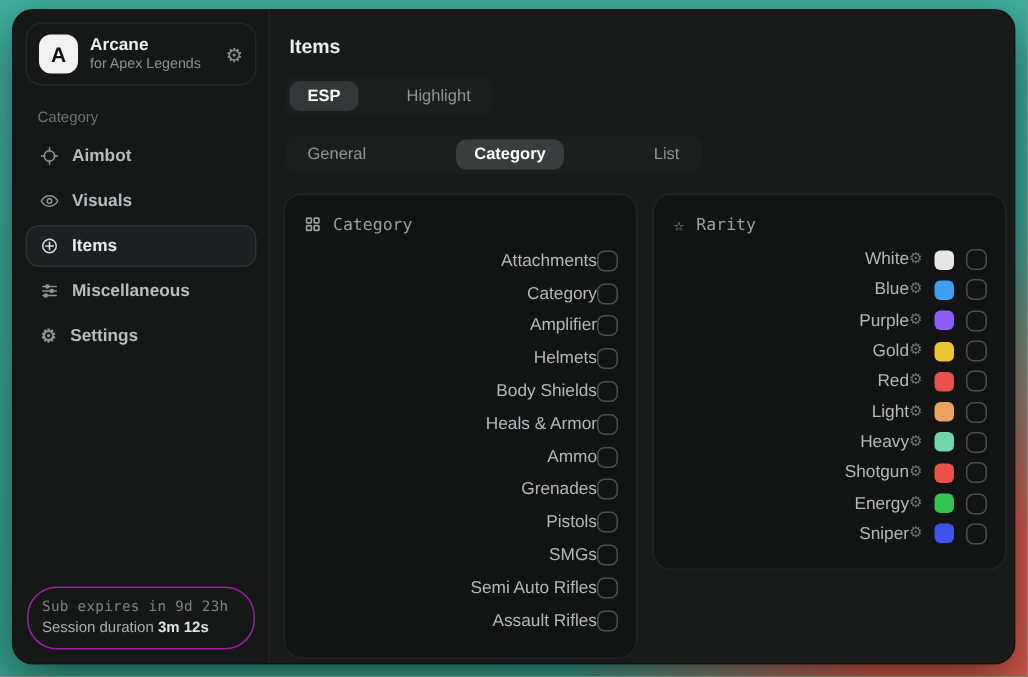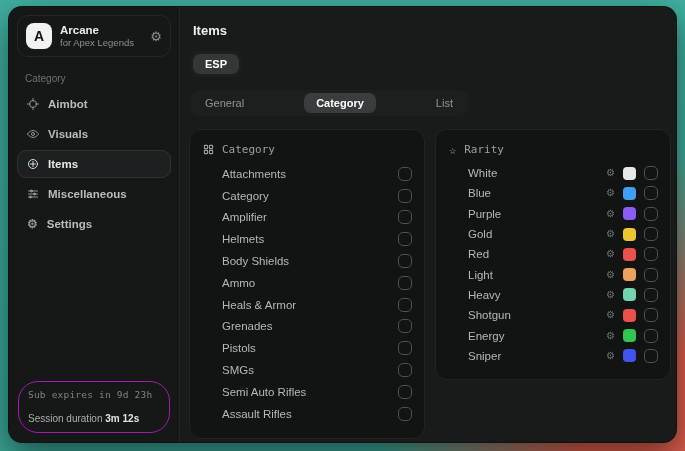--- a/index.html
+++ b/index.html
@@ -48,21 +48,21 @@
     color:#b7bcbc; font-size:11.5px;font-weight:bold;
   }
   .nav-item svg { flex:0 0 auto; }
   .nav-item.selected { background:#1d2020; border-color:#2e3232; color:#e9e9e9; }
 
   .sidebar-footer {
     margin:auto 9px 9px 9px; border:1px solid #a21caf; border-radius:20px;
     padding:7px 9px 8px 9px;
   }
   .foot-line1 { font-family:"DejaVu Sans Mono", monospace; font-size:9.5px; color:#7e8383; letter-spacing:0.2px; }
-  .foot-line2 { margin-top:13px; font-size:10px; color:#a9aeae; }
+  .foot-line2 { margin-top:3px; font-size:10px; color:#a9aeae; }
   .foot-line2 b { color:#e2e2e2; font-weight:bold; }
 
   
   .main { flex:1; padding:12px 14px 0 9px; position:relative; }
   .page-title { font-size:13px; font-weight:bold; color:#f0f0f0; margin:4px 0 13px 4px; }
 
   .seg-group {
     display:inline-flex; background:#1d1f1f; border-radius:9px; padding:3px; gap:2px;
   }
   .seg {
@@ -77,21 +77,21 @@
   .panel {
     width:236px; box-sizing:border-box; background:#121414;
     border:1px solid #212424; border-radius:12px; padding:11px 12px 13px 12px;
   }
   .panel-head {
     display:flex; align-items:center; gap:8px; color:#9aa0a0;
     font-family:"DejaVu Sans Mono", monospace; font-size:11px; margin:2px 0 7px 1px;
   }
   .panel-head .glyph { font-size:12px; line-height:1; }
   .p-row {
-    display:flex; align-items:center; justify-content:space-between; height:21.8px;margin-left:20px;
+    display:flex; align-items:center; justify-content:flex-end; height:21.8px;
   }
   .p-row .lbl { font-size:11.5px; color:#b3b8b8; }
   .rarity .p-row { height:20.3px; }
   .checkbox {
     width:14px; height:14px; border:1.5px solid #4b5050; border-radius:5px;
     box-sizing:border-box; background:transparent;
   }
   .r-controls { display:flex; align-items:center; gap:8px; }
   .mini-gear { color:#6f7474; font-size:10px; line-height:1; }
   .swatch { width:13px; height:13px; border-radius:4px; }
@@ -172,20 +172,21 @@
         </div>
       </div>
     </div>
 
     <div class="main">
 
       <div class="page-title">Items</div>
 
       <div class="seg-group row-toggle">
         <div class="seg selected">ESP</div>
+        <div class="seg">Highlight</div>
       </div>
 
       <div>
         <div class="seg-group row-tabs" style="display:inline-flex;">
           <div class="seg">General</div>
           <div class="seg selected">Category</div>
           <div class="seg">List</div>
         </div>
       </div>
 
@@ -216,25 +217,25 @@
           </div>
           <div class="p-row">
             <span class="lbl">Helmets</span>
             <span class="checkbox"></span>
           </div>
           <div class="p-row">
             <span class="lbl">Body Shields</span>
             <span class="checkbox"></span>
           </div>
           <div class="p-row">
+            <span class="lbl">Heals &amp; Armor</span>
+            <span class="checkbox"></span>
+          </div>
+          <div class="p-row">
             <span class="lbl">Ammo</span>
-            <span class="checkbox"></span>
-          </div>
-          <div class="p-row">
-            <span class="lbl">Heals &amp; Armor</span>
             <span class="checkbox"></span>
           </div>
           <div class="p-row">
             <span class="lbl">Grenades</span>
             <span class="checkbox"></span>
           </div>
           <div class="p-row">
             <span class="lbl">Pistols</span>
             <span class="checkbox"></span>
           </div>

